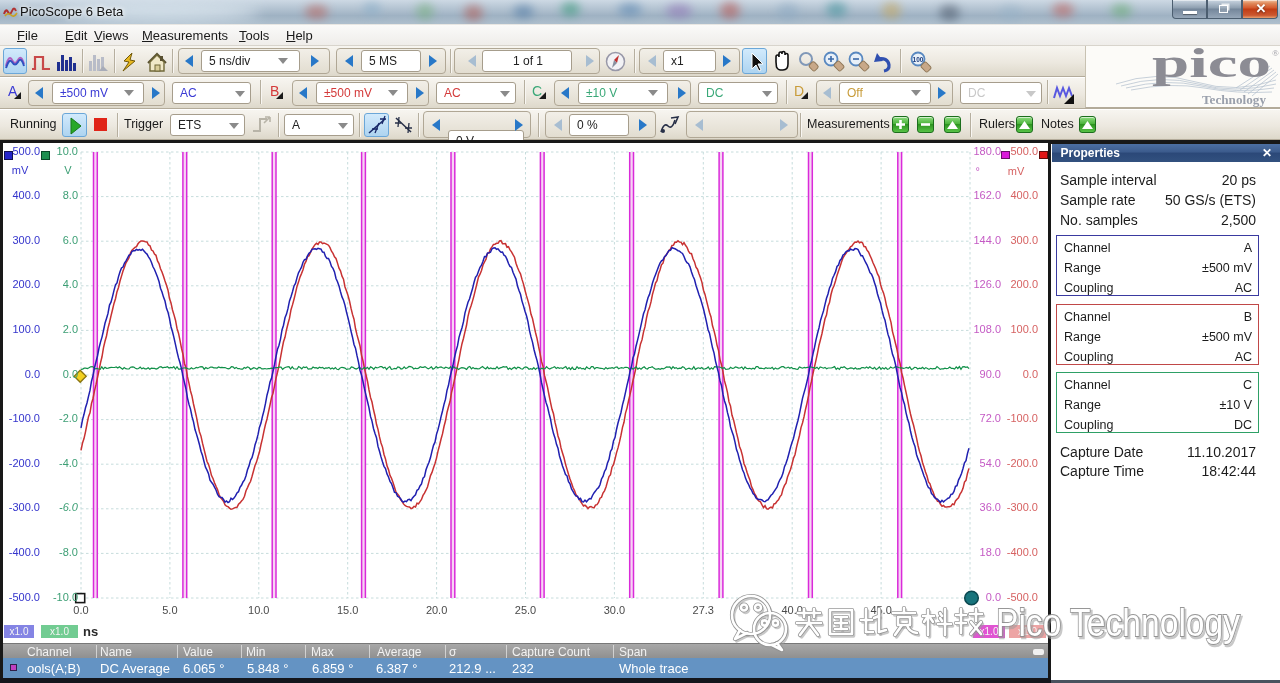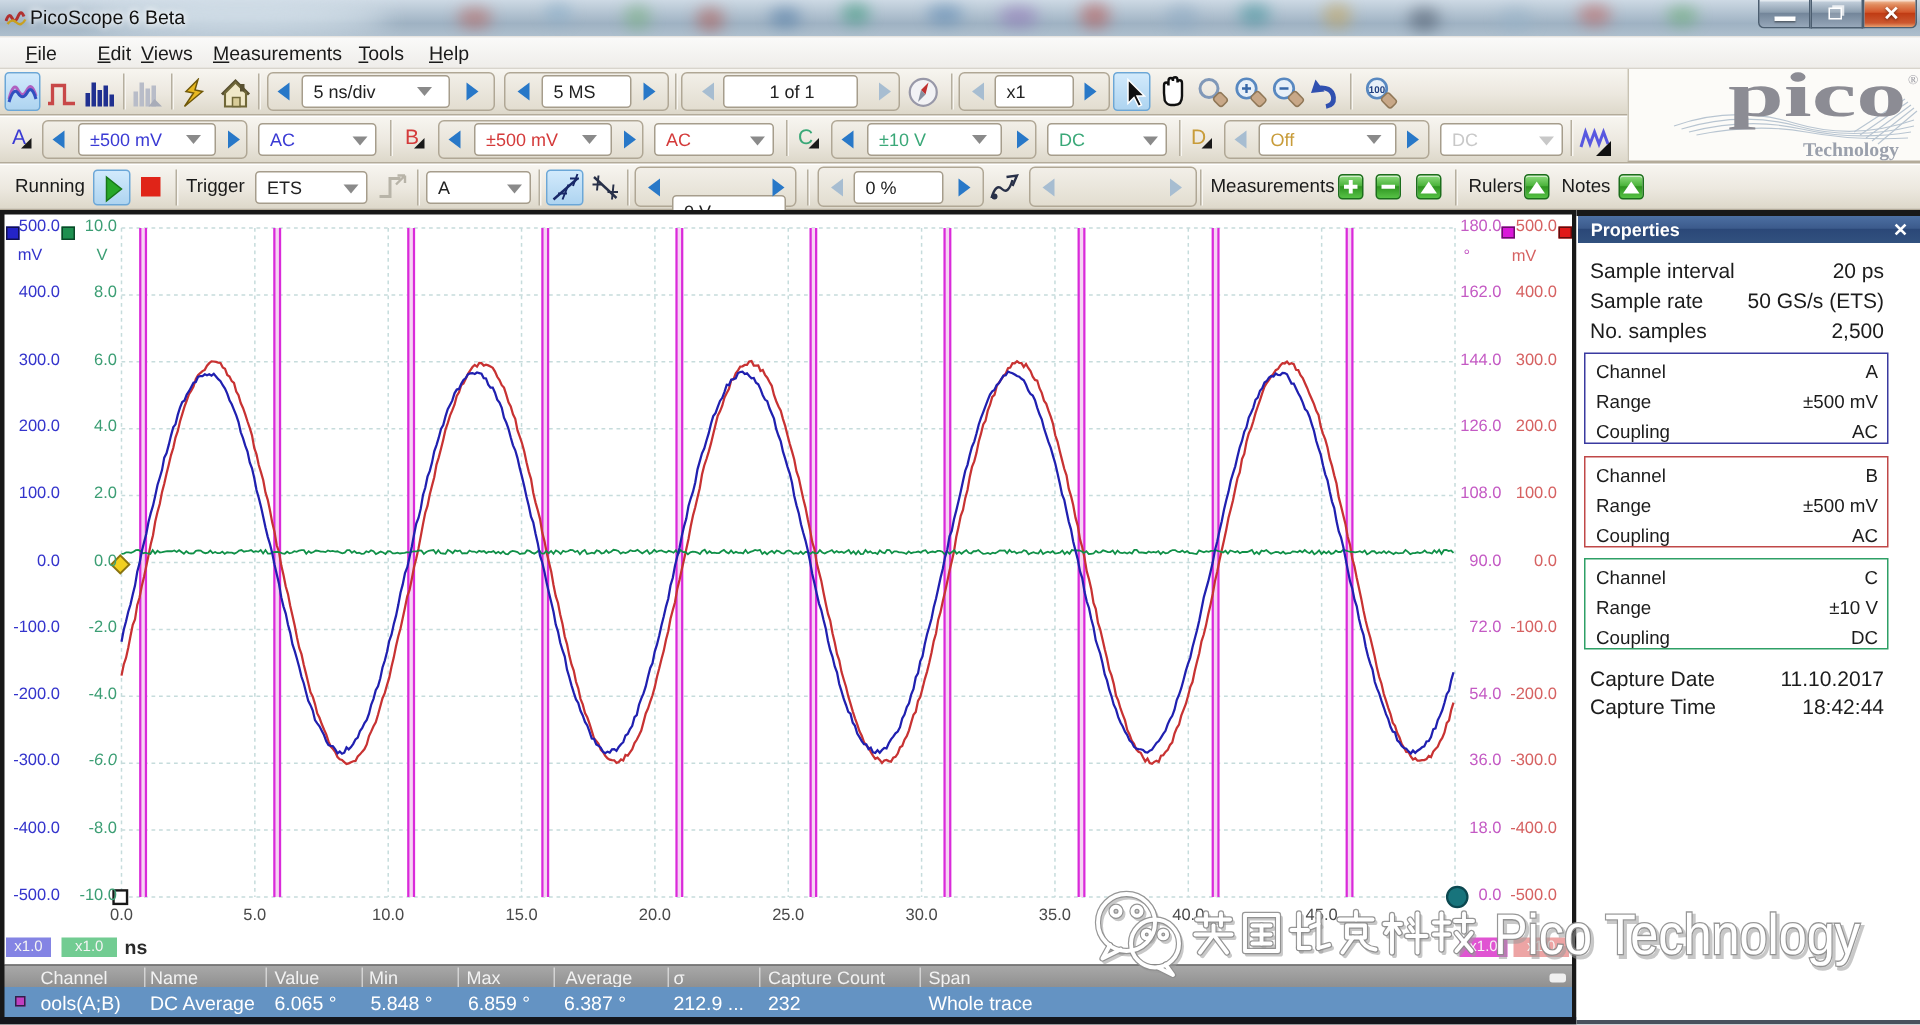--- a/index.html
+++ b/index.html
@@ -440,21 +440,21 @@
 <div class="abs" style="left:41px;top:151px;width:9px;height:9px;background:#1e9050;border:1px solid #0a4828;"></div>
 <div class="abs" style="left:1001px;top:151px;width:9px;height:8px;background:#da18da;border:1px solid #6a106a;"></div>
 <div class="abs" style="left:1039px;top:151px;width:9px;height:8px;background:#e01818;border:1px solid #600c0c;"></div>
 <div class="axl" style="left:56.0px;top:604px;width:50px;text-align:center;color:#4a4a4a;">0.0</div>
 <div class="axl" style="left:144.9px;top:604px;width:50px;text-align:center;color:#4a4a4a;">5.0</div>
 <div class="axl" style="left:233.8px;top:604px;width:50px;text-align:center;color:#4a4a4a;">10.0</div>
 <div class="axl" style="left:322.7px;top:604px;width:50px;text-align:center;color:#4a4a4a;">15.0</div>
 <div class="axl" style="left:411.6px;top:604px;width:50px;text-align:center;color:#4a4a4a;">20.0</div>
 <div class="axl" style="left:500.5px;top:604px;width:50px;text-align:center;color:#4a4a4a;">25.0</div>
 <div class="axl" style="left:589.4px;top:604px;width:50px;text-align:center;color:#4a4a4a;">30.0</div>
-<div class="axl" style="left:678.3px;top:604px;width:50px;text-align:center;color:#4a4a4a;">35.0</div>
+<div class="axl" style="left:678.3px;top:604px;width:50px;text-align:center;color:#4a4a4a;">27.3</div>
 <div class="axl" style="left:767.2px;top:604px;width:50px;text-align:center;color:#4a4a4a;">40.0</div>
 <div class="axl" style="left:856.1px;top:604px;width:50px;text-align:center;color:#4a4a4a;">45.0</div>
 <div class="sclbtn" style="left:4px;top:625px;width:30px;background:#8484e4;">x1.0</div>
 <div class="sclbtn" style="left:41px;top:625px;width:37px;background:#72cc92;">x1.0</div>
 <div class="abs" style="left:83px;top:624px;font-size:13px;font-weight:bold;color:#2a2a2a;">ns</div>
 <div class="sclbtn" style="left:973px;top:625px;width:32px;background:#e054d2;">x1.0</div>
 <div class="sclbtn" style="left:1009px;top:625px;width:37px;background:#eda4a4;">x1.0</div>
 <div class="abs" style="left:3px;top:642.5px;width:1045px;height:15.5px;background:linear-gradient(180deg,#a8a8a8,#909090);border-top:1px solid #787878;">
 <div class="th" style="left:24px;">Channel</div>
     <div class="th" style="left:97px;">Name</div>

